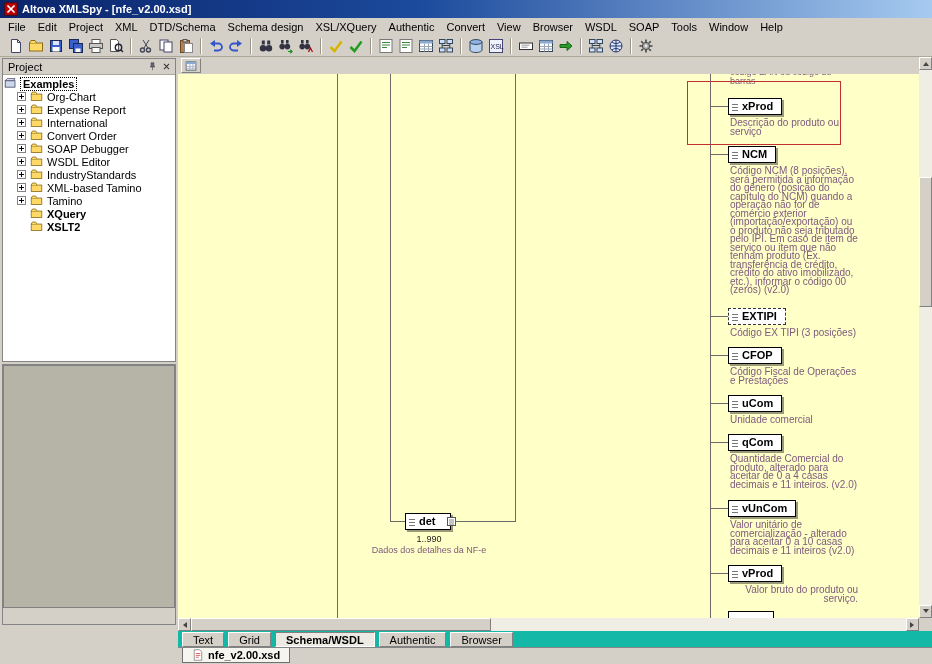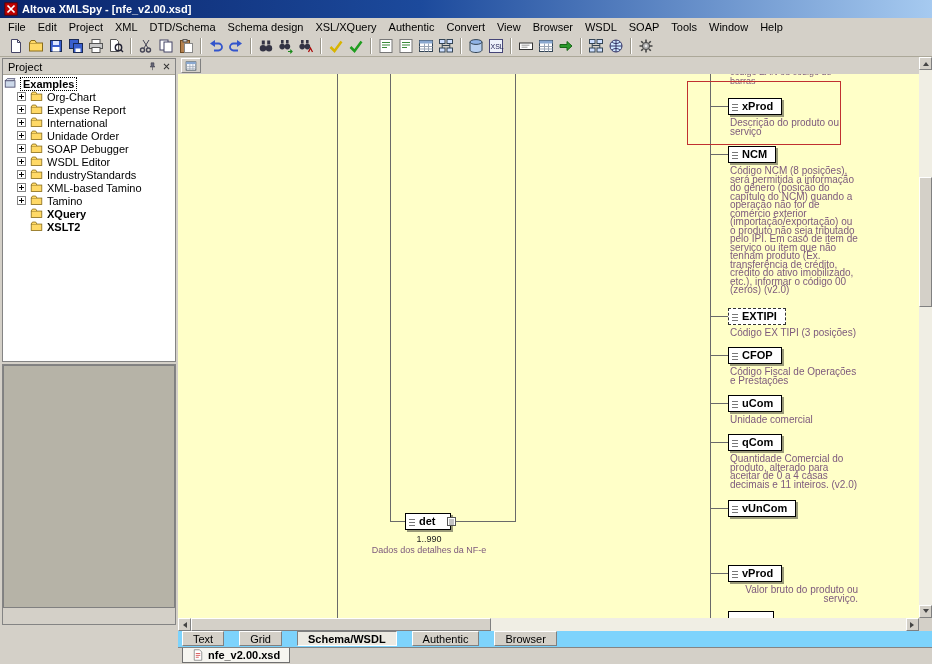--- a/index.html
+++ b/index.html
@@ -70,21 +70,21 @@
   .sthumb{position:absolute;background:#d4d0c8;border:1px solid;border-color:#fff #808080 #808080 #fff}
   #vthumb{left:0;top:120px;width:13px;height:130px}
   #hthumb{top:0;left:13px;width:300px;height:13px}
   .tri{width:0;height:0;display:block}
   .tri.up{border:3px solid transparent;border-bottom:4px solid #444;margin-top:-2px}
   .tri.down{border:3px solid transparent;border-top:4px solid #444;margin-bottom:-2px}
   .tri.left{border:3px solid transparent;border-right:4px solid #444;margin-left:-2px}
   .tri.right{border:3px solid transparent;border-left:4px solid #444;margin-right:-2px}
 
   
-  #view-tabs{position:absolute;left:178px;top:631px;right:0;height:16px;background:#7dd3fc;display:flex;align-items:flex-start;gap:15px;padding-left:4px}
+  #view-tabs{position:absolute;left:178px;top:631px;right:0;height:16px;background:#14b8a6;display:flex;align-items:center;gap:4px;padding-left:4px}
   .view-tab{padding:1px 10px;height:15px;line-height:13px;background:#d4d0c8;border:1px solid;border-color:#fff #808080 #808080 #fff;white-space:nowrap}
   .view-tab.active{font-weight:bold;background:#eceae2;border-color:#808080 #fff #fff #808080}
   #file-tabs{position:absolute;left:178px;top:647px;right:0;height:16px;background:#d4d0c8;border-top:1px solid #848484;display:flex;align-items:stretch;padding-left:4px}
   #file-tab{display:flex;align-items:center;gap:4px;padding:0 9px;background:#f6f5f0;border:1px solid #707070;border-top:none;font-weight:bold}
   #file-tab-icon svg{width:12px;height:14px;display:block}
 </style>
 </head>
 <body>
 
 <div id="titlebar">
@@ -448,21 +448,21 @@
             <rect x="0.5" y="0.5" width="8" height="8" fill="#fff" stroke="#848484"></rect>
             <path d="M2 4.5h5M4.5 2v5" stroke="#000"></path>
           </svg>
         </span>
         <span class="tree-ic">
           <svg viewBox="0 0 16 16">
             <rect x="1.5" y="5" width="13" height="8" fill="#ffd966" stroke="#8a6d1a"></rect>
             <path d="M1.5 5l1.5-2.5h4l1.5 2.5" fill="#ffd966" stroke="#8a6d1a"></path>
           </svg>
         </span>
-        <span class="tree-label">Unidade Order</span>
+        <span class="tree-label">Convert Order</span>
       </div>
       <div class="tree-row child">
         <span class="expander">
           <svg viewBox="0 0 9 9">
             <rect x="0.5" y="0.5" width="8" height="8" fill="#fff" stroke="#848484"></rect>
             <path d="M2 4.5h5M4.5 2v5" stroke="#000"></path>
           </svg>
         </span>
         <span class="tree-ic">
           <svg viewBox="0 0 16 16">
@@ -608,20 +608,21 @@
       <div class="elem-box" style="top: 273px;">CFOP</div>
       <div class="note" style="top: 294px;">Código Fiscal de Operações e Prestações</div>
       <div class="hline" style="left: 532px; top: 329px; width: 18px;"></div>
       <div class="elem-box" style="top: 321px;">uCom</div>
       <div class="note" style="top: 342px;">Unidade comercial</div>
       <div class="hline" style="left: 532px; top: 368px; width: 18px;"></div>
       <div class="elem-box" style="top: 360px;">qCom</div>
       <div class="note" style="top: 381px;">Quantidade Comercial do produto, alterado para aceitar de 0 a 4 casas decimais e 11 inteiros. (v2.0)</div>
       <div class="hline" style="left: 532px; top: 434px; width: 18px;"></div>
       <div class="elem-box" style="top: 426px;">vUnCom</div>
+      <div class="note" style="top: 447px;">Valor unitário de comercialização - alterado para aceitar 0 a 10 casas decimais e 11 inteiros (v2.0)</div>
       <div class="hline" style="left: 532px; top: 499px; width: 18px;"></div>
       <div class="elem-box" style="top: 491px; text-align: right;">vProd</div>
       <div class="note" style="top: 512px; text-align: right;">Valor bruto do produto ou serviço.</div>
     </div>
 
   <div id="vscroll">
     <div class="sbtn" style="top:0;left:0">
         <span class="tri up"></span>
       </div>
     <div class="sthumb" id="vthumb"></div>

